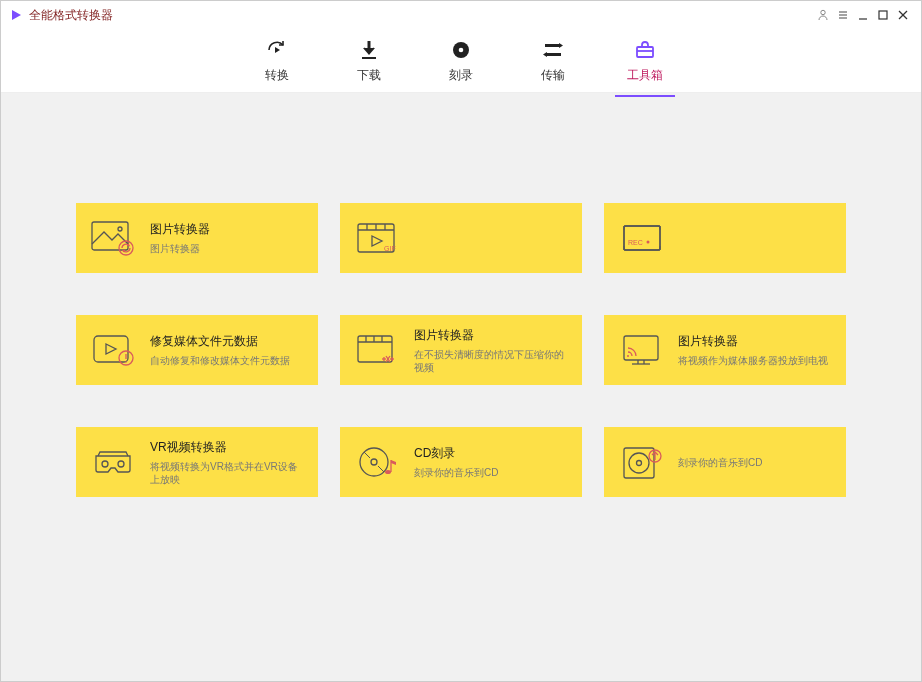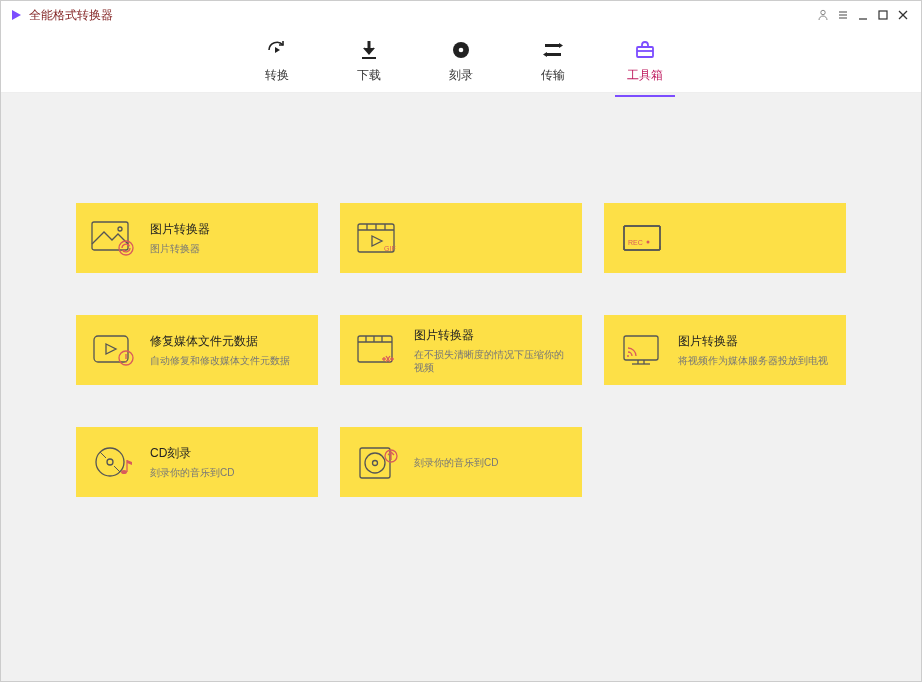--- a/index.html
+++ b/index.html
@@ -290,20 +290,34 @@
               <path d="M10 18a8 8 0 0 1 8 8"></path>
             </g>
           </svg>
       </div>
       <div class="ctext">
         <div class="ctitle">图片转换器</div>
         <div class="cdesc">将视频作为媒体服务器投放到电视</div>
       </div>
     </div>
 
+    <div class="card">
+      <div class="cicon">
+        <svg width="48" height="40" viewBox="0 0 48 40" fill="none" stroke="#555" stroke-width="1.3">
+            <path d="M6 14h34v14a2 2 0 0 1-2 2h-10l-3-4h-4l-3 4H8a2 2 0 0 1-2-2V14z"></path>
+            <path d="M8 14l2-4h26l2 4"></path>
+            <circle cx="15" cy="22" r="3"></circle>
+            <circle cx="31" cy="22" r="3"></circle>
+          </svg>
+      </div>
+      <div class="ctext">
+        <div class="ctitle">VR视频转换器</div>
+        <div class="cdesc">将视频转换为VR格式并在VR设备上放映</div>
+      </div>
+    </div>
 
     <div class="card">
       <div class="cicon">
         <svg width="48" height="40" viewBox="0 0 48 40" fill="none" stroke="#555" stroke-width="1.3">
             <circle cx="20" cy="20" r="14"></circle>
             <circle cx="20" cy="20" r="3"></circle>
             <path d="M10 10l6 6M30 30l-6-6" stroke-width="1"></path>
             <g stroke="#d95b5b" fill="#d95b5b">
               <ellipse cx="34" cy="30" rx="3" ry="2" stroke="none"></ellipse>
               <path d="M37 30V18l5 2v3l-5-2" stroke="none"></path>

